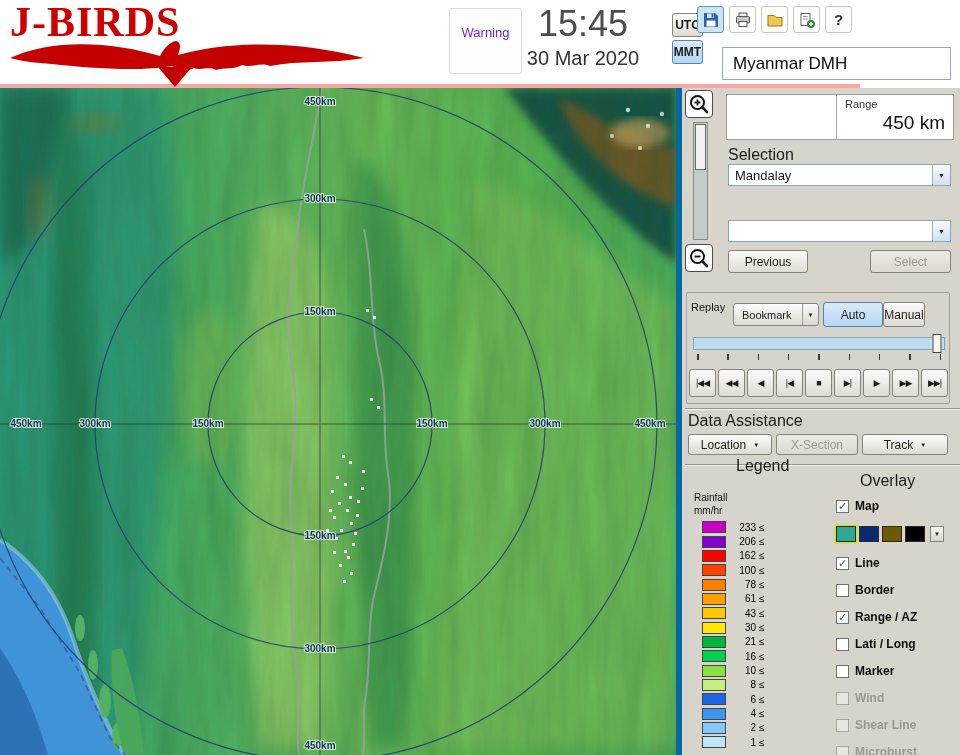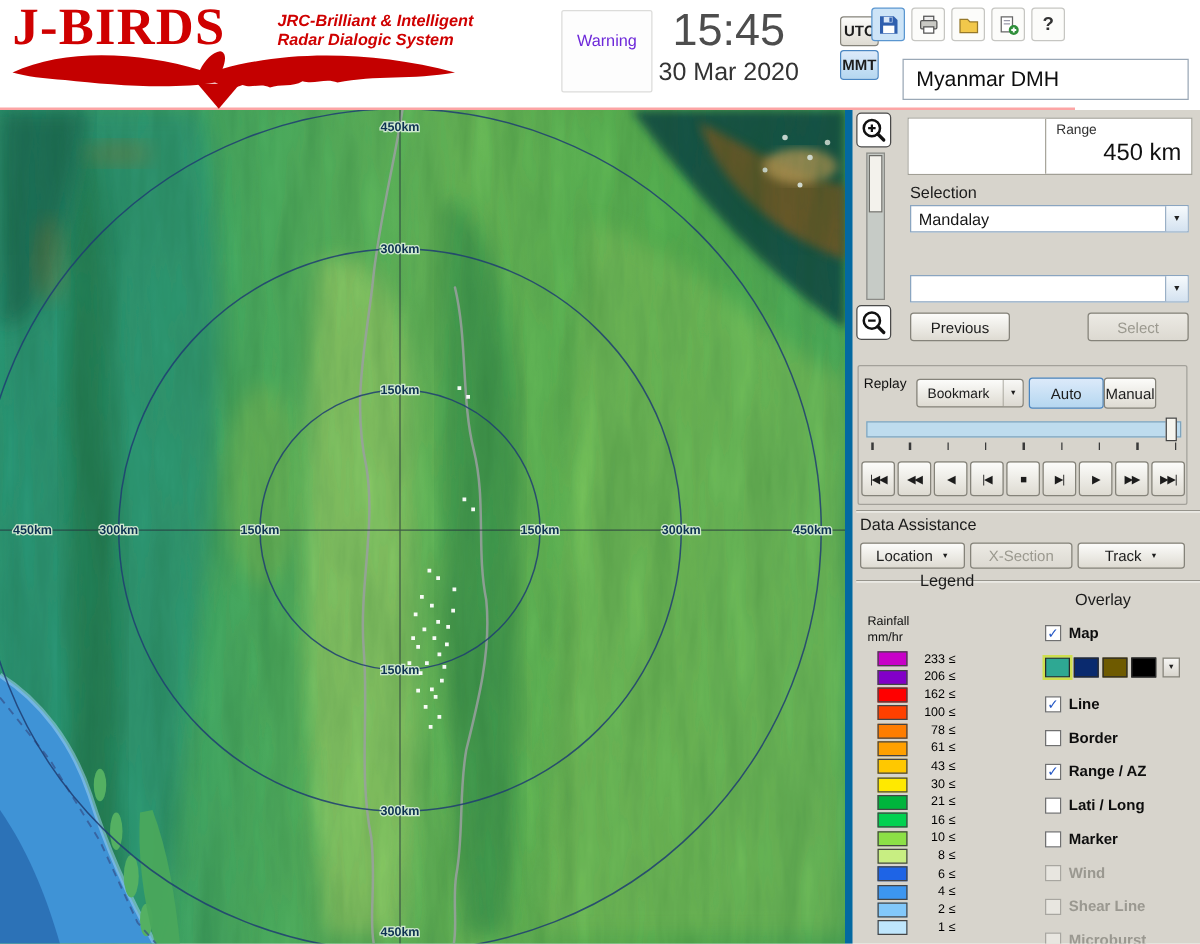--- a/index.html
+++ b/index.html
@@ -1,20 +1,20 @@
 <!DOCTYPE html>
 <html><head>
 <meta charset="utf-8">
 <style>
   *{margin:0;padding:0;box-sizing:border-box;}
   html,body{width:960px;height:755px;overflow:hidden;background:#fff;
     font-family:"Liberation Sans","DejaVu Sans",sans-serif;color:#111;}
 
   
-  .header{position:relative;width:860px;height:88px;background:#fff;border-bottom:2px solid #fca5a5;}
+  .header{position:relative;width:860px;height:88px;background:#fff;border-bottom:4px solid #fca5a5;}
   .logo{position:absolute;left:8px;top:0;width:380px;height:88px;}
   .logo-title{position:absolute;left:2px;top:-2px;font-family:"Liberation Serif","DejaVu Serif",serif;
     font-weight:bold;font-size:42px;color:#cf0000;letter-spacing:1px;}
   .logo-sub{position:absolute;left:214px;top:9px;color:#cf0000;font-weight:bold;font-style:italic;
     font-size:13px;line-height:15px;white-space:nowrap;}
   .eagle{position:absolute;left:0;top:36px;}
   .warning-panel{position:absolute;left:449px;top:8px;width:73px;height:66px;background:#fdfdfd;
     border:1px solid #dcdcda;border-radius:2px;text-align:center;cursor:pointer;}
   .warning-panel span{display:inline-block;margin-top:16px;font-size:13px;color:#6d28d9;}
   .clock{position:absolute;left:512px;top:2px;width:142px;text-align:center;}
@@ -52,21 +52,21 @@
   .zoom-scroll{position:relative;margin:4px auto;width:15px;height:118px;background:#c6cbc6;border:1px solid #8b8b86;}
   .zoom-thumb{position:absolute;left:1px;top:1px;width:11px;height:46px;background:#f3f2ec;border:1px solid #6d6d68;}
 
   .range-strip{position:absolute;left:44px;top:6px;width:228px;height:46px;background:#fff;
     border:1px solid #a19f95;display:flex;}
   .range-preview{width:110px;border-right:1px solid #a8a69c;background:#fff;}
   .range-info{flex:1;position:relative;}
   .range-label{position:absolute;left:8px;top:3px;font-size:11px;color:#333;}
   .range-value{position:absolute;right:8px;top:17px;font-size:19px;color:#111;}
 
-  .sec-label{position:absolute;font-size:13px;color:#1b1b1b;}
+  .sec-label{position:absolute;font-size:16px;color:#1b1b1b;}
   .sel-label{left:46px;top:58px;}
   .dd{position:absolute;left:46px;width:223px;height:22px;background:#fff;border:1px solid #8aa5c0;
     display:flex;align-items:center;cursor:pointer;}
   .dd1{top:76px}.dd2{top:104px}.dd3{top:132px}
   .dd-text{flex:1;padding-left:6px;font-size:13px;color:#161616;white-space:nowrap;overflow:hidden;}
   .dd-btn{width:18px;height:100%;border-left:1px solid #9ab0c6;background:linear-gradient(#f6fafd,#d4e2f0);
     display:flex;align-items:center;justify-content:center;font-size:7px;color:#222;}
   .prev-btn{position:absolute;left:46px;top:162px;width:80px;height:23px;}
   .select-btn{position:absolute;left:188px;top:162px;width:81px;height:23px;}
 
@@ -119,24 +119,20 @@
   .sw.sel{outline:2px solid #cede4e;}
   .sw-dd{width:14px;height:16px;background:linear-gradient(#f6f6f4,#d8d5cd);border:1px solid #85837a;
     font-size:6px;display:inline-flex;align-items:center;justify-content:center;color:#222;margin-left:2px;cursor:pointer;}
 </style>
 </head>
 <body>
 
 <div class="header">
   <div class="logo">
     <div class="logo-title">J-BIRDS</div>
-    <div class="logo-sub">
-      <div>JRC-Brilliant &amp; Intelligent</div>
-      <div>Radar  Dialogic  System</div>
-    </div>
     <svg class="eagle" width="360" height="52" viewBox="0 0 360 52">
       <path d="M2,22 C45,2 105,6 152,20 C156,12 162,6 168,5 C174,6 172,14 170,19 C220,5 288,4 356,22
                C322,28 292,24 262,30 C252,26 244,32 234,29 C226,34 216,31 208,34 C200,30 194,35 186,32
                C178,36 170,33 164,30 C130,36 80,32 44,28 C28,27 12,25 2,22 Z" fill="#c40000"></path>
       <path d="M150,31 L184,31 L167,51 Z" fill="#c40000"></path>
     </svg>
   </div>
 
   <div class="warning-panel">
     <span>Warning</span>

